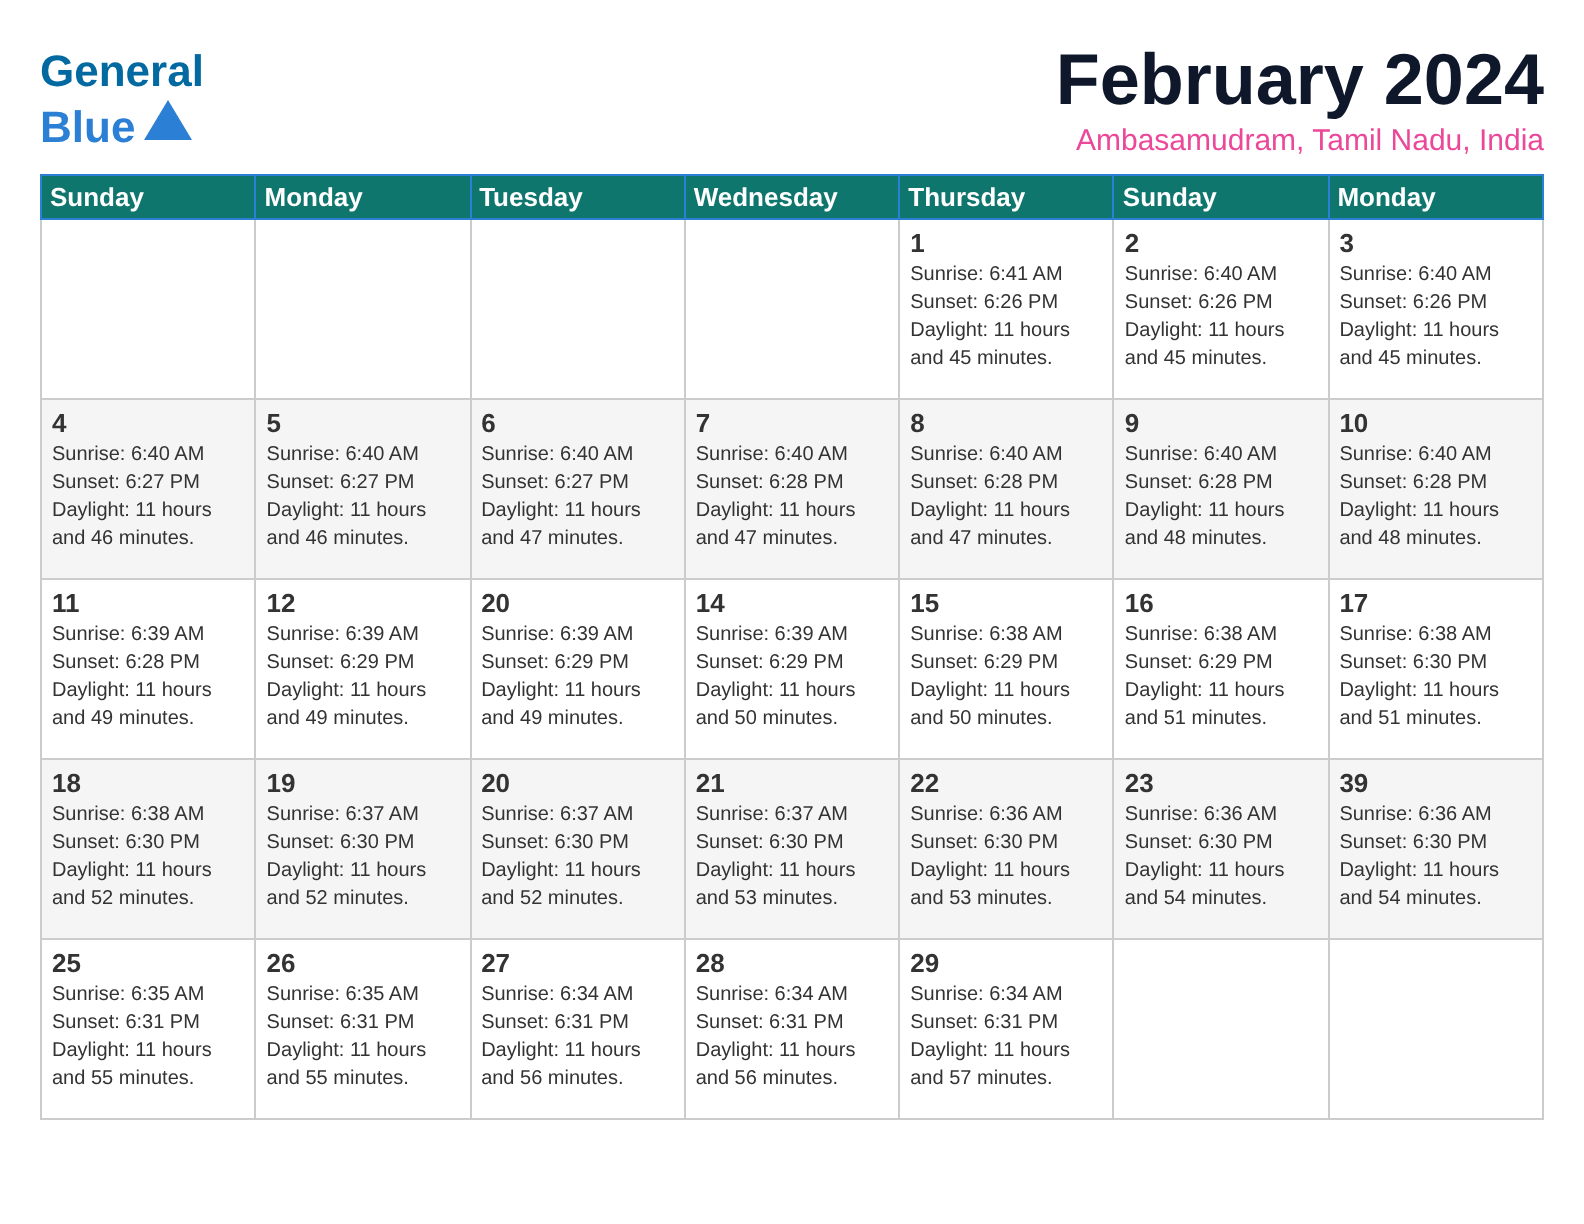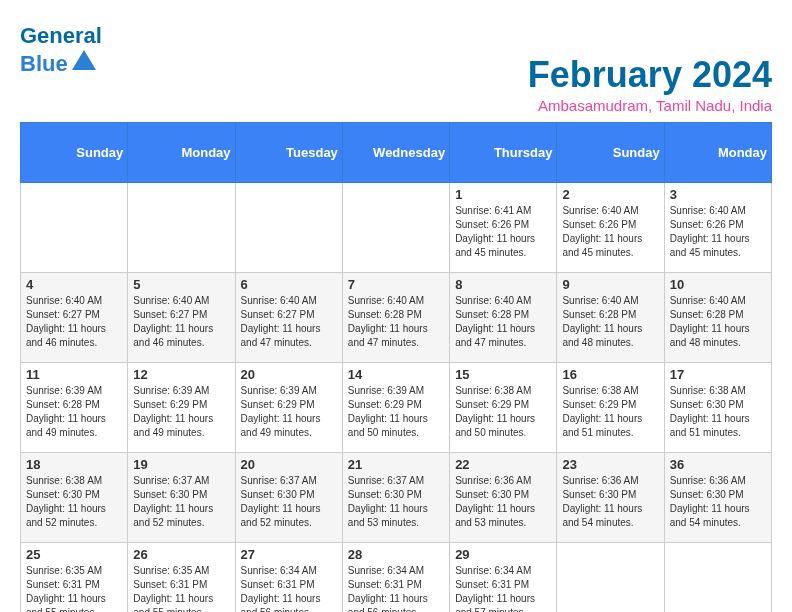--- a/index.html
+++ b/index.html
@@ -34,39 +34,38 @@
       width: 28px;
       height: 28px;
       margin-left: 2px;
     }
     .title-area {
       text-align: right;
     }
     .month-year {
       font-size: 36px;
       font-weight: bold;
-      color: #0369a1;
+      color: #0f172a;
       line-height: 1.1;
-      margin-top: 35px;
     }
     .location {
       font-size: 15px;
       color: #ec4899;
       margin-top: 2px;
     }
     table {
       width: 100%;
       border-collapse: collapse;
       font-size: 11px;
     }
     thead tr th {
-      background: #3b82f6;
+      background: #0f766e;
       color: #fff;
-      padding: 22px 4px;
-      text-align: right;
+      padding: 3px 4px;
+      text-align: left;
       font-size: 13px;
       font-weight: bold;
       border: 1px solid #2b7fd4;
     }
     tbody tr td {
       border: 1px solid #ccc;
       vertical-align: top;
       padding: 4px 5px;
       min-height: 80px;
       height: 90px;
@@ -227,21 +226,21 @@
         </td>
         <td>
           <span class="day-num">22</span>
           <div class="day-info">Sunrise: 6:36 AM<br>Sunset: 6:30 PM<br>Daylight: 11 hours<br>and 53 minutes.</div>
         </td>
         <td>
           <span class="day-num">23</span>
           <div class="day-info">Sunrise: 6:36 AM<br>Sunset: 6:30 PM<br>Daylight: 11 hours<br>and 54 minutes.</div>
         </td>
         <td>
-          <span class="day-num">36</span>
+          <span class="day-num">39</span>
           <div class="day-info">Sunrise: 6:36 AM<br>Sunset: 6:30 PM<br>Daylight: 11 hours<br>and 54 minutes.</div>
         </td>
       </tr>
       <tr>
         <td>
           <span class="day-num">25</span>
           <div class="day-info">Sunrise: 6:35 AM<br>Sunset: 6:31 PM<br>Daylight: 11 hours<br>and 55 minutes.</div>
         </td>
         <td>
           <span class="day-num">26</span>

